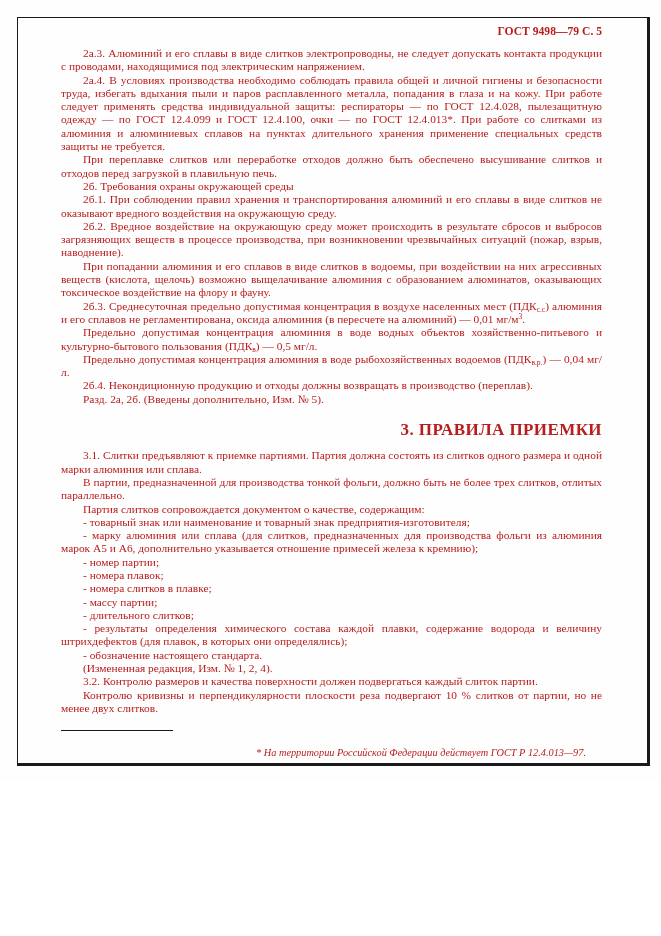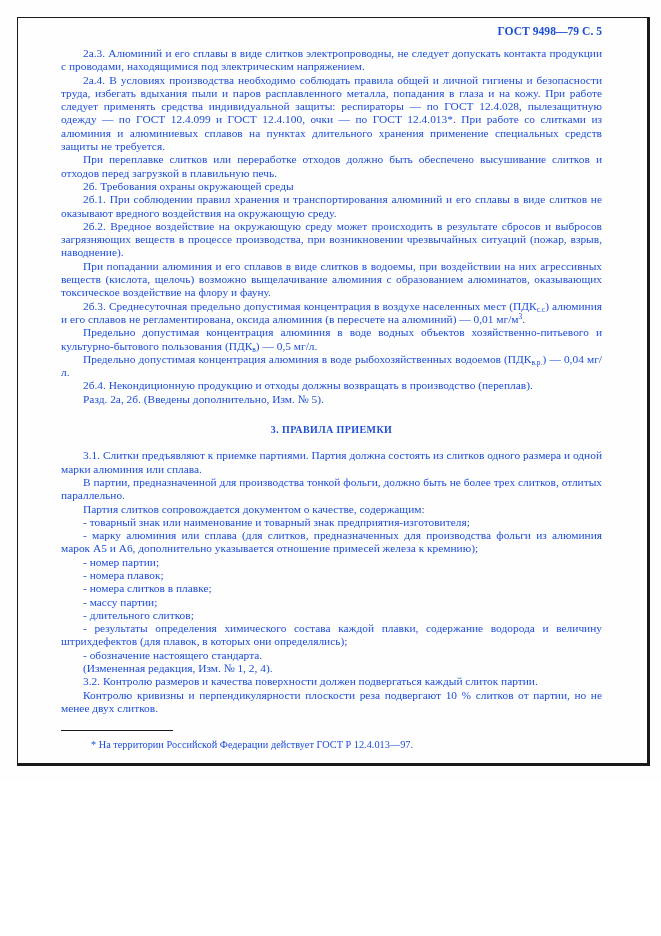--- a/index.html
+++ b/index.html
@@ -6,21 +6,21 @@
     margin: 0;
     padding: 0;
     background: #ffffff;
   }
   .page {
     position: relative;
     width: 661px;
     height: 780px;
     background: #fefefe;
     font-family: "Liberation Serif", "DejaVu Serif", serif;
-    color: #1d4ed8;
+    color: #b91c1c;
     overflow: hidden;
   }
   .frame {
     position: absolute;
     top: 17px;
     left: 17px;
     right: 11px;
     bottom: 14px;
     border: 1px solid #1a1a1a;
     border-right-width: 3px;
@@ -37,23 +37,23 @@
   }
   .para {
     margin: 0;
     font-size: 11.4px;
     line-height: 13.3px;
     text-align: justify;
   }
   .indent { text-indent: 22px; }
   .bold { font-weight: normal; }
   .center-heading {
-    text-align: center;
+    text-align: right;
     font-weight: bold;
-    font-size: 10px;
+    font-size: 17px;
     letter-spacing: 0.4px;
     margin: 17px 0 13px 0;
   }
   sub {
     font-size: 7.5px;
     vertical-align: -2px;
     line-height: 0;
   }
   sup {
     font-size: 7.5px;
@@ -63,22 +63,23 @@
   .footnote-sep {
     width: 112px;
     border: none;
     border-top: 1px solid #1a1a1a;
     margin: 15px 0 6px 0;
   }
   .footnote {
     font-size: 10.3px;
     line-height: 12.4px;
     text-indent: 22px;
-    margin: 8px;
-    text-align: left;
+    margin: 16px;
+    text-align: right;
+    font-style: italic;
   }
 </style>
 </head>
 <body>
 
 <div class="page">
   <div class="frame">
 
     <div class="header">
       <span>ГОСТ 9498—79 С. 5</span>

